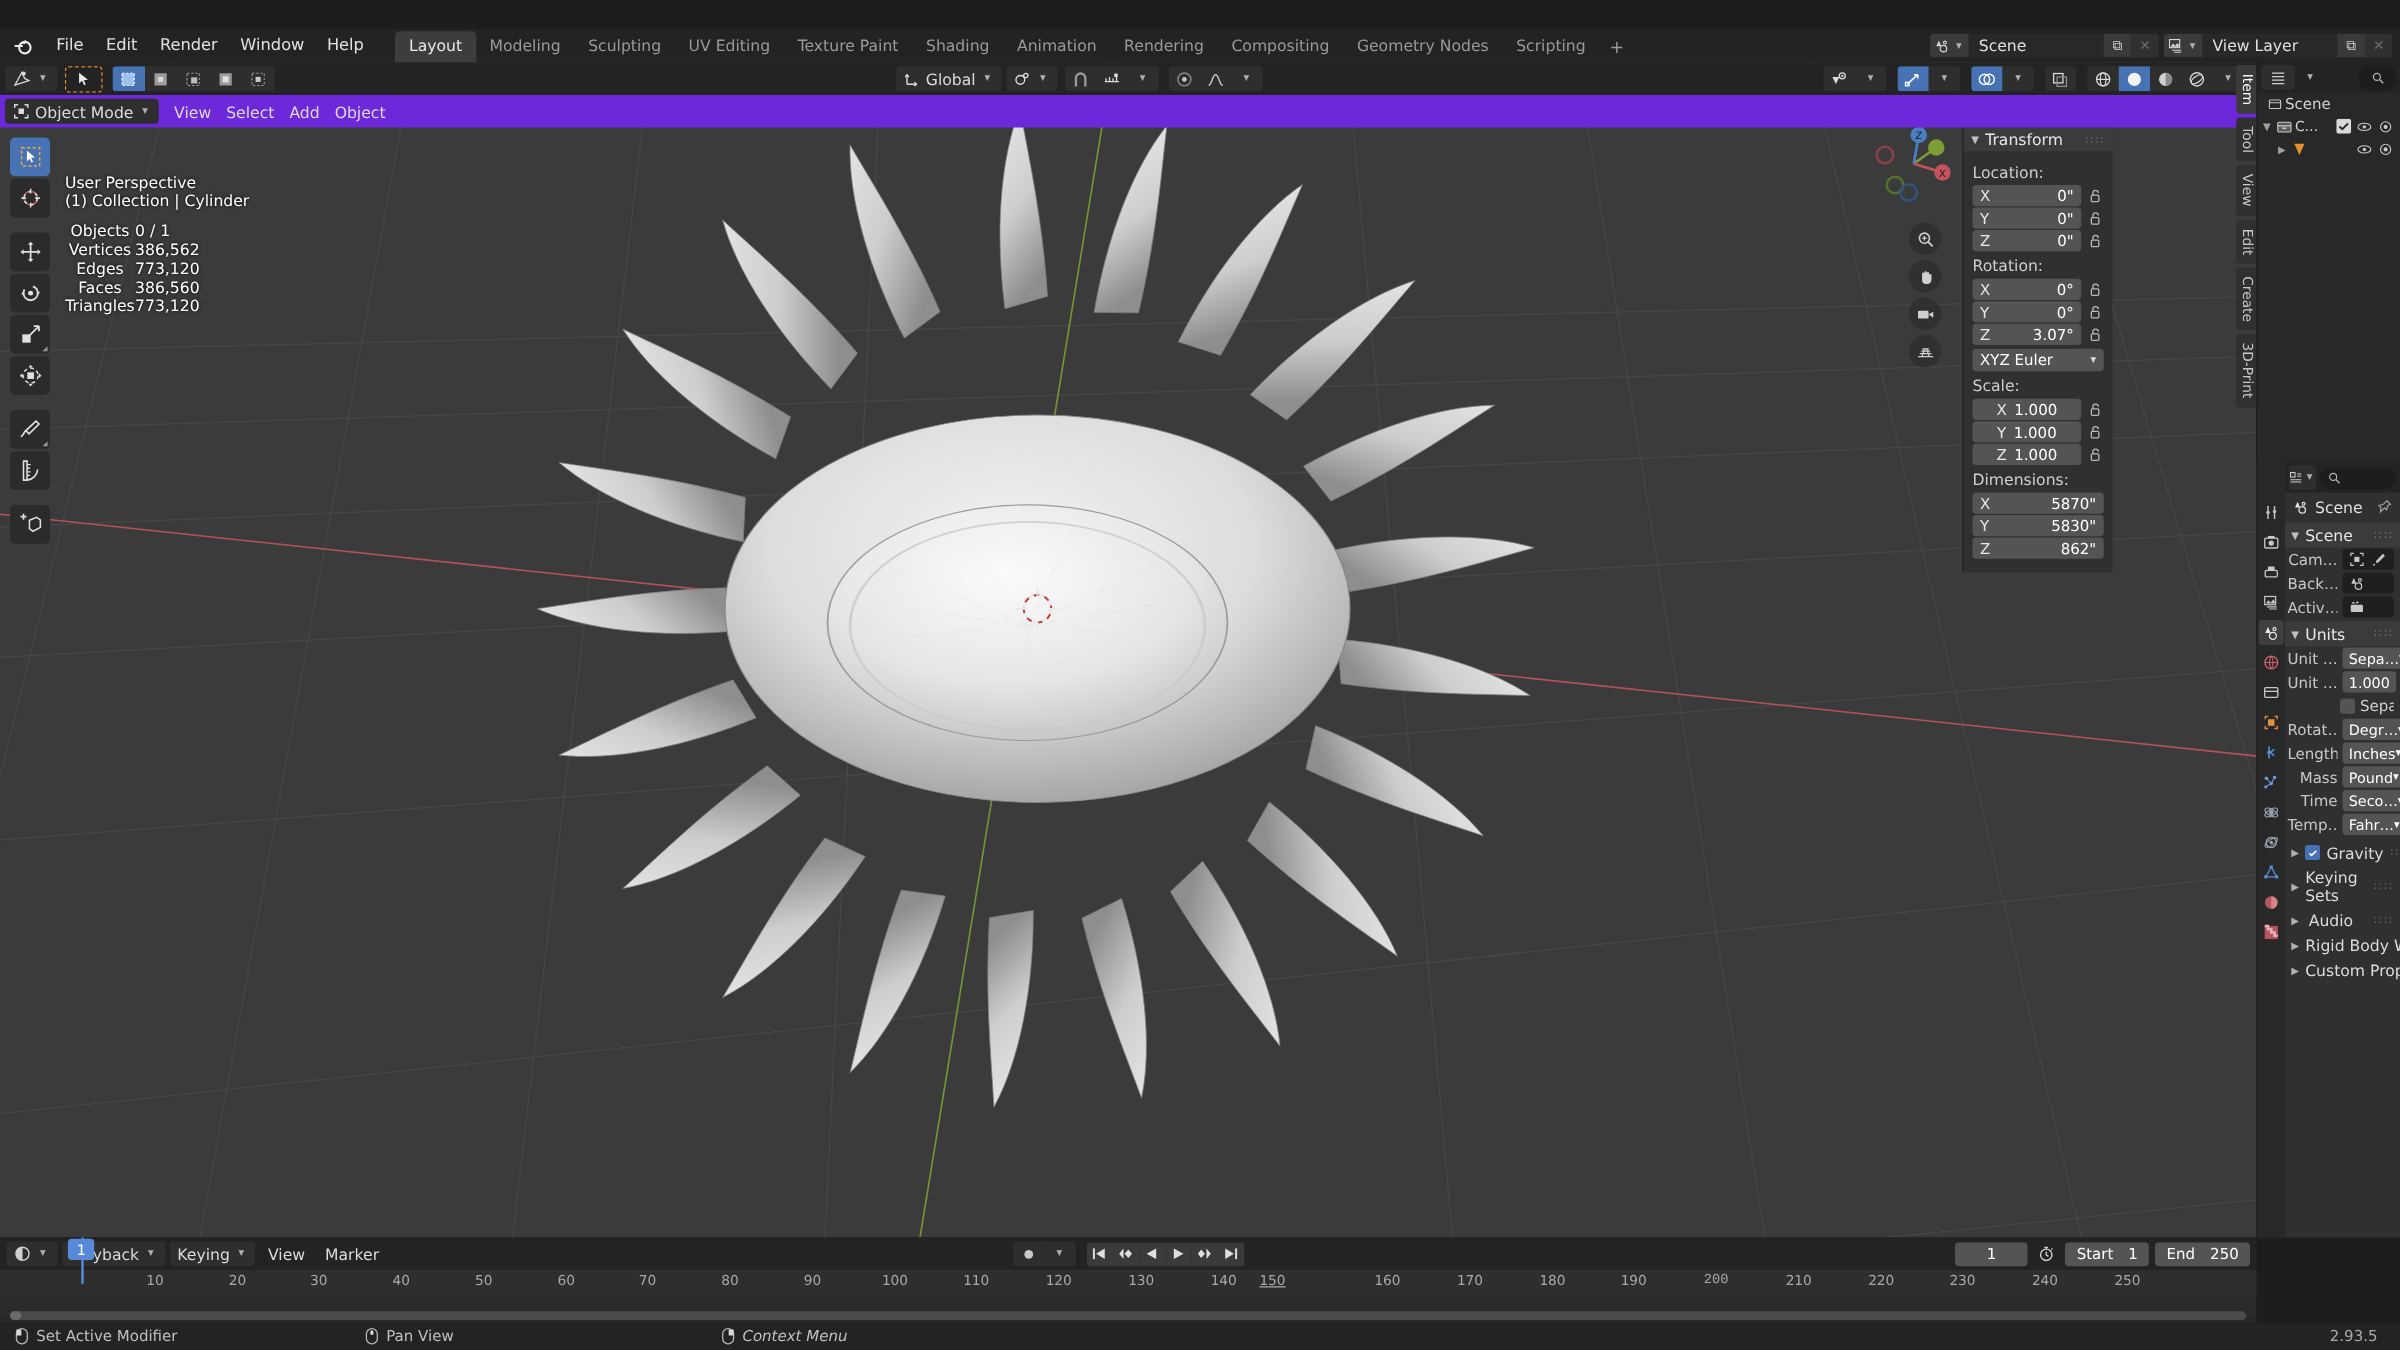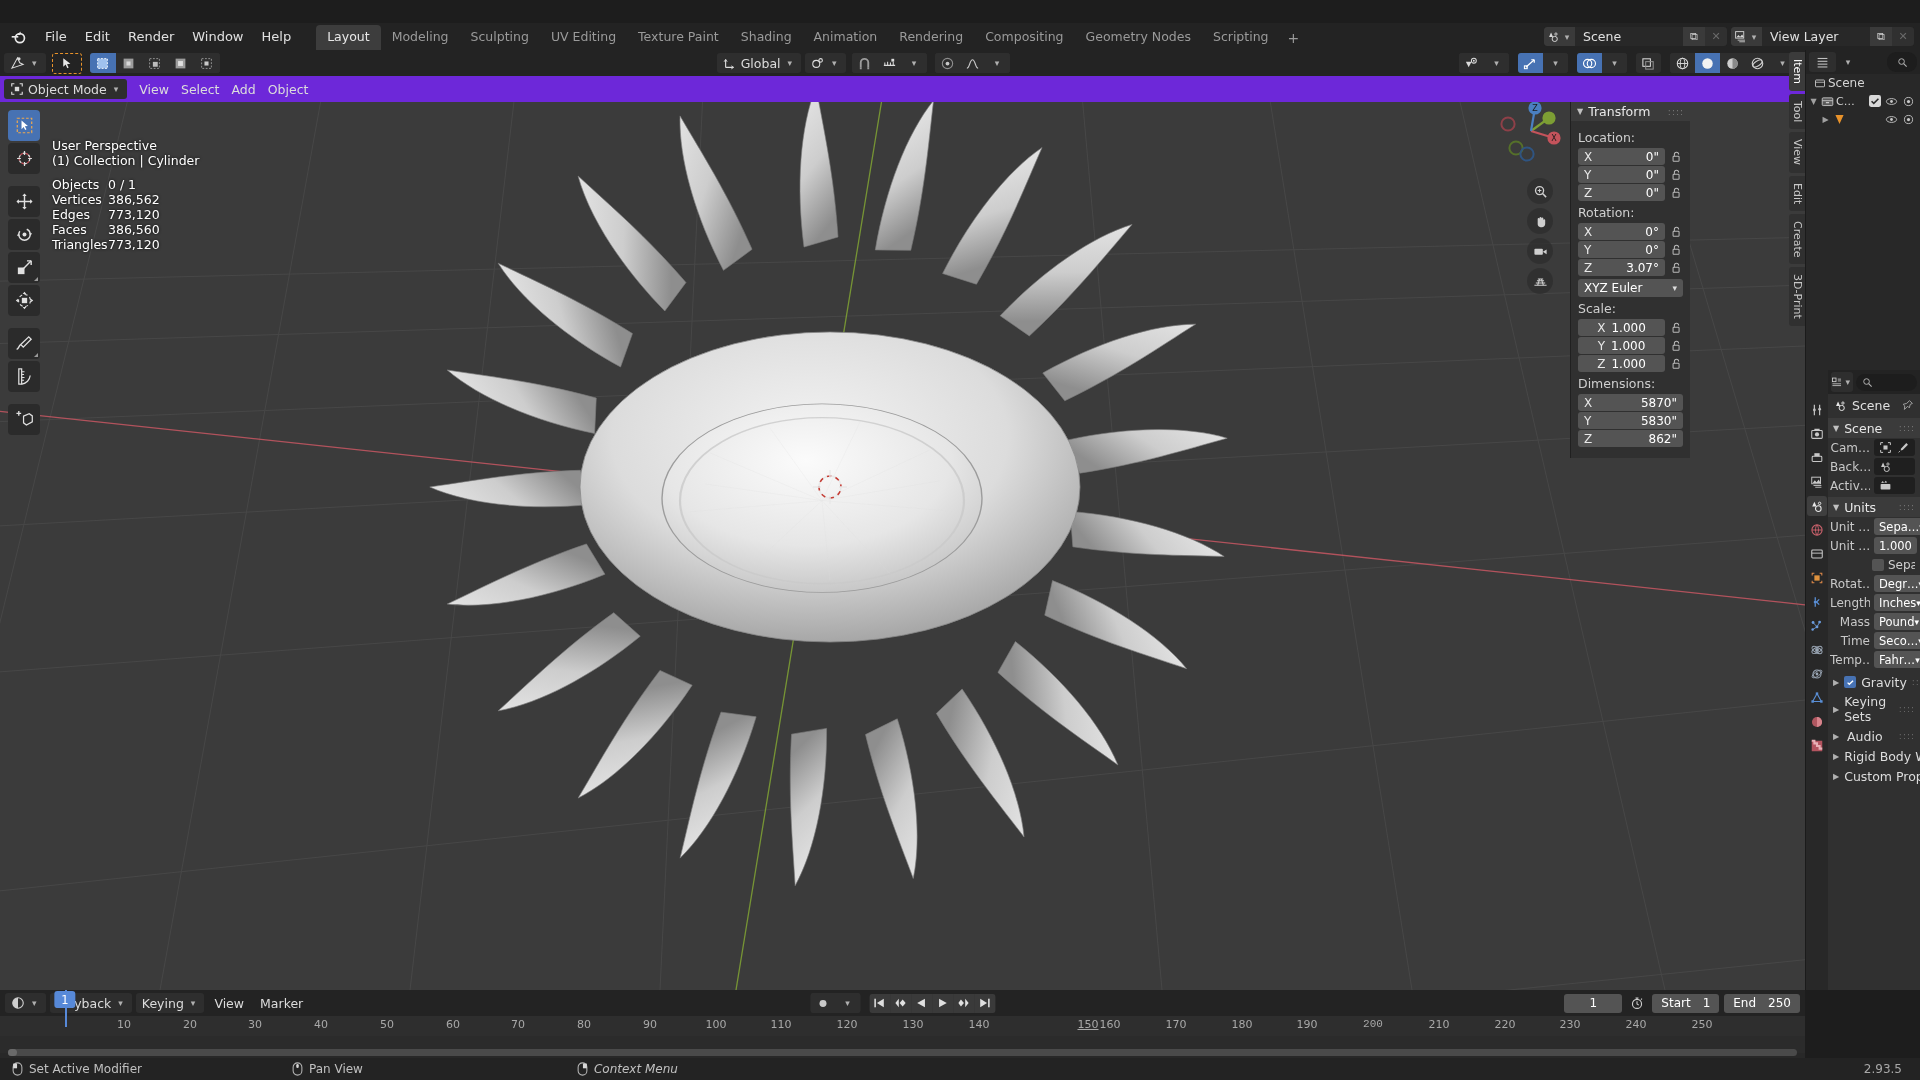--- a/index.html
+++ b/index.html
@@ -116,21 +116,21 @@
   }
   .tool-gap { height: 8px; }
 
   
   .vp-stats {
     position: absolute; left: 52px; top: 88px; z-index: 15;
     font-size: 12.5px; color: #ffffff; text-shadow: 0 0 3px rgba(0,0,0,.9);
     line-height: 15px; pointer-events: none;
   }
   .vp-stats .sep { height: 9px; }
-  .stat-row { display: flex; }
+  .stat-row { display: flex; text-align: center; }
   .stat-k { width: 56px; }
   .stat-v { }
 
   
   .navgiz { position: absolute; right: 235px; top: 42px; width: 78px; height: 78px; z-index: 16; }
   .vp-side-btns {
     position: absolute; right: 252px; top: 128px; width: 26px; z-index: 16;
     display: flex; flex-direction: column; gap: 4px;
   }
   .vsbtn {
@@ -1390,21 +1390,21 @@
       <div class="tl-tick" style="left:387px;">50</div>
       <div class="tl-tick" style="left:453px;">60</div>
       <div class="tl-tick" style="left:518px;">70</div>
       <div class="tl-tick" style="left:584px;">80</div>
       <div class="tl-tick" style="left:650px;">90</div>
       <div class="tl-tick" style="left:716px;">100</div>
       <div class="tl-tick" style="left:781px;">110</div>
       <div class="tl-tick" style="left:847px;">120</div>
       <div class="tl-tick" style="left:913px;">130</div>
       <div class="tl-tick" style="left:979px;">140</div>
-      <div class="tl-tick" style="left:1088px;text-decoration:underline;">150</div>
+      <div class="tl-tick" style="left:1018px;text-decoration:underline;">150</div>
       <div class="tl-tick" style="left:1110px;">160</div>
       <div class="tl-tick" style="left:1176px;">170</div>
       <div class="tl-tick" style="left:1242px;">180</div>
       <div class="tl-tick" style="left:1307px;">190</div>
       <div class="tl-tick" style="left:1373px;font-family:Liberation Mono, monospace;">200</div>
       <div class="tl-tick" style="left:1439px;">210</div>
       <div class="tl-tick" style="left:1505px;">220</div>
       <div class="tl-tick" style="left:1570px;">230</div>
       <div class="tl-tick" style="left:1636px;">240</div>
       <div class="tl-tick" style="left:1702px;">250</div>

